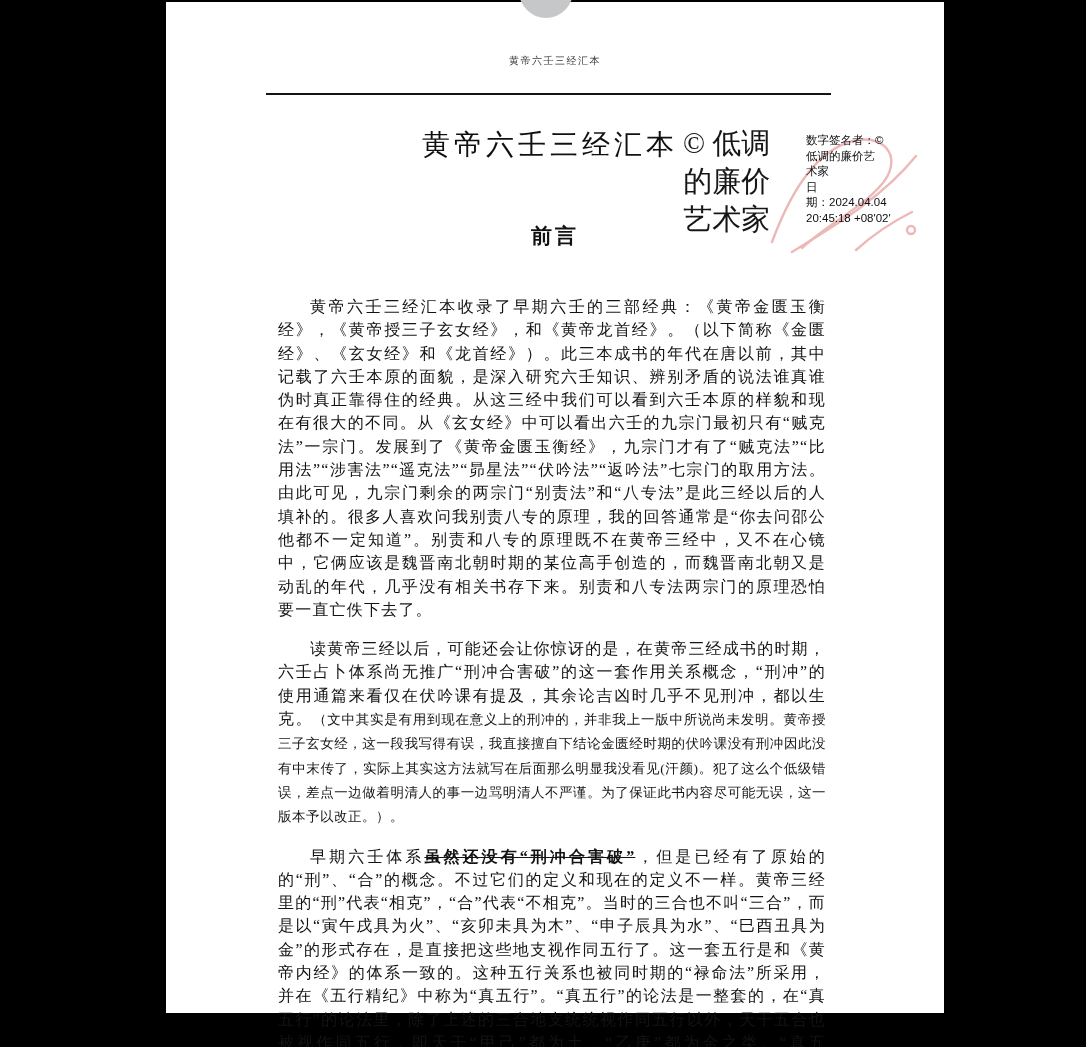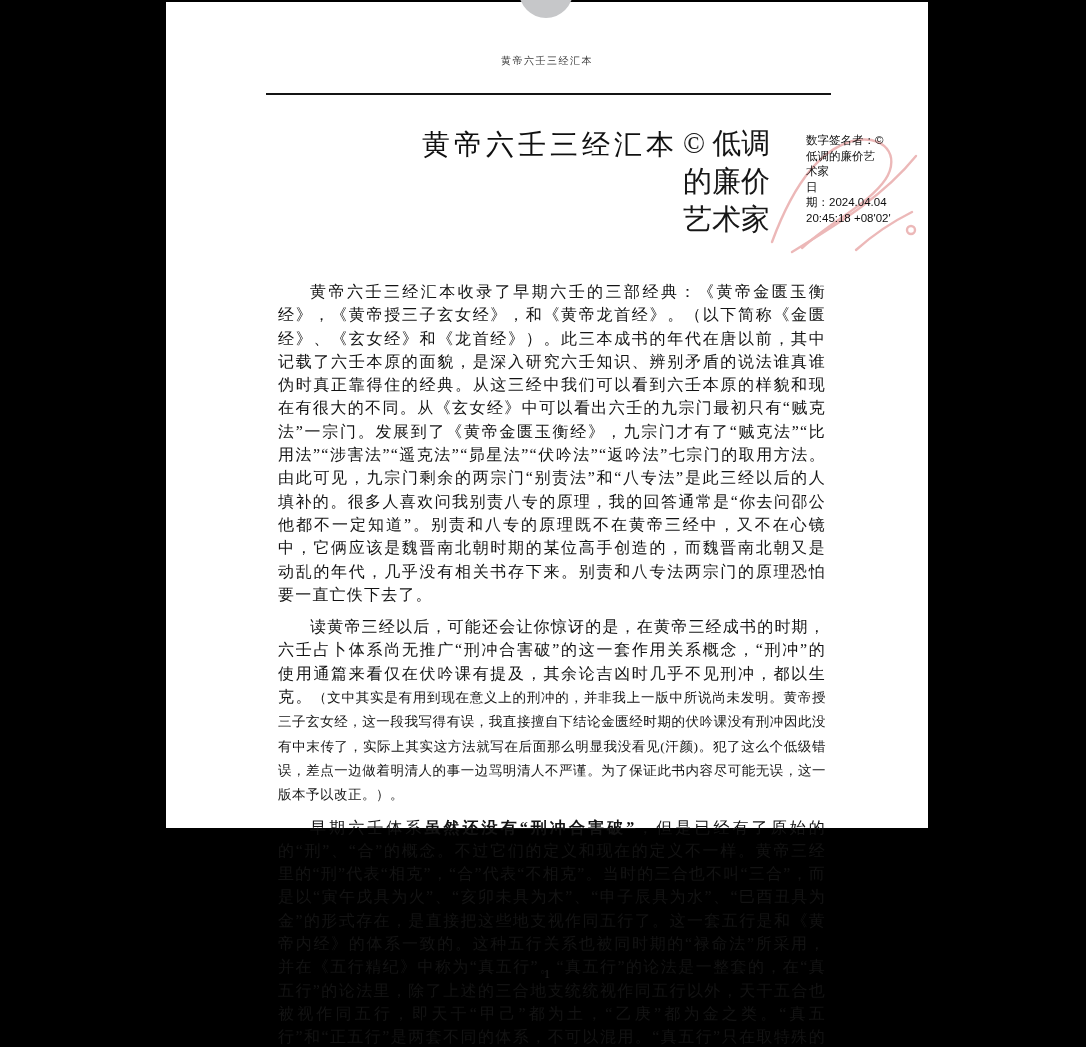--- a/index.html
+++ b/index.html
@@ -3,59 +3,60 @@
 <meta charset="utf-8">
 <style>
   html,body{margin:0;padding:0;}
   body{
     width:1086px;height:1047px;position:relative;overflow:hidden;
     background:#000;
     font-family:"Liberation Serif","DejaVu Serif",serif;
   }
   .viewer{position:absolute;inset:0;}
   .page{
-    position:absolute;left:166px;top:2px;width:762px;height:826px;
+    position:absolute;left:166px;top:2px;width:762px;height:1011px;
     background:#fff;
+    padding-left:16px;
   }
   .knob{
     position:absolute;left:353px;top:-38px;width:54px;height:54px;
     border-radius:50%;background:#c6c7c9;border:none;padding:0;cursor:pointer;
   }
   .running-header{
     position:absolute;top:52px;left:0;width:100%;text-align:center;
     font-size:10px;color:#3a3a3a;letter-spacing:1.5px;
   }
   .header-rule{
     position:absolute;top:91px;left:100px;width:565px;height:2px;background:#141414;
   }
   .doc-title{
     position:absolute;left:256px;top:124px;margin:0;
     font-size:28px;font-weight:normal;letter-spacing:4px;color:#101010;white-space:nowrap;
   }
   .stamp{
     position:absolute;left:517px;top:122px;
-    font-size:29px;line-height:38px;color:#161616;white-space:nowrap;
+    font-size:29px;line-height:38px;color:#161616;white-space:nowrap;text-align:center;
   }
   .flourish{
     position:absolute;left:598px;top:128px;width:162px;height:128px;
   }
   .sig-details{
     position:absolute;left:612px;top:131px;
     font-family:"Liberation Sans","DejaVu Sans",sans-serif;
     font-size:11.5px;line-height:15.5px;color:#0d0d0d;white-space:nowrap;margin-left:28px;
   }
   .section-heading{
     position:absolute;top:220px;left:0;width:100%;margin:0;text-align:center;
     font-size:21px;font-weight:bold;letter-spacing:3px;color:#111;
   }
   .doc-body{
     position:absolute;left:112px;top:277px;width:548px;
   }
   .para{
-    margin:1px 0 9px 0;
+    margin:16px 0 9px 0;
     font-size:16px;line-height:23.3px;letter-spacing:1.2px;
     text-align:justify;text-indent:2em;color:#131313;
   }
   .seg-normal{}
   .seg-small{font-size:13.5px;letter-spacing:0.5px;}
   .seg-strike{text-decoration:line-through;font-weight:bold;}
   .page-number{
     position:absolute;top:965px;left:0;width:100%;text-align:center;
     font-size:12px;color:#222;
   }
@@ -91,20 +92,21 @@
 
     <div class="sig-details">
       <div>数字签名者：©</div>
       <div>低调的廉价艺</div>
       <div>术家</div>
       <div>日</div>
       <div>期：2024.04.04</div>
       <div>20:45:18 +08'02'</div>
     </div>
 
+    <h2 class="section-heading">前言</h2>
 
     <div class="doc-body">
         <p class="para"><span class="seg-normal">黄帝六壬三经汇本收录了早期六壬的三部经典：《黄帝金匮玉衡经》，《黄帝授三子玄女经》，和《黄帝龙首经》。（以下简称《金匮经》、《玄女经》和《龙首经》）。此三本成书的年代在唐以前，其中记载了六壬本原的面貌，是深入研究六壬知识、辨别矛盾的说法谁真谁伪时真正靠得住的经典。从这三经中我们可以看到六壬本原的样貌和现在有很大的不同。从《玄女经》中可以看出六壬的九宗门最初只有“贼克法”一宗门。发展到了《黄帝金匮玉衡经》，九宗门才有了“贼克法”“比用法”“涉害法”“遥克法”“昴星法”“伏吟法”“返吟法”七宗门的取用方法。由此可见，九宗门剩余的两宗门“别责法”和“八专法”是此三经以后的人填补的。很多人喜欢问我别责八专的原理，我的回答通常是“你去问邵公他都不一定知道”。别责和八专的原理既不在黄帝三经中，又不在心镜中，它俩应该是魏晋南北朝时期的某位高手创造的，而魏晋南北朝又是动乱的年代，几乎没有相关书存下来。别责和八专法两宗门的原理恐怕要一直亡佚下去了。</span></p>
         <p class="para"><span class="seg-normal">读黄帝三经以后，可能还会让你惊讶的是，在黄帝三经成书的时期，六壬占卜体系尚无推广“刑冲合害破”的这一套作用关系概念，“刑冲”的使用通篇来看仅在伏吟课有提及，其余论吉凶时几乎不见刑冲，都以生克。</span><span class="seg-small">（文中其实是有用到现在意义上的刑冲的，并非我上一版中所说尚未发明。黄帝授三子玄女经，这一段我写得有误，我直接擅自下结论金匮经时期的伏吟课没有刑冲因此没有中末传了，实际上其实这方法就写在后面那么明显我没看见(汗颜)。犯了这么个低级错误，差点一边做着明清人的事一边骂明清人不严谨。为了保证此书内容尽可能无误，这一版本予以改正。）。</span></p>
         <p class="para"><span class="seg-normal">早期六壬体系</span><span class="seg-strike">虽然还没有“刑冲合害破”</span><span class="seg-normal">，但是已经有了原始的的“刑”、“合”的概念。不过它们的定义和现在的定义不一样。黄帝三经里的“刑”代表“相克”，“合”代表“不相克”。当时的三合也不叫“三合”，而是以“寅午戌具为火”、“亥卯未具为木”、“申子辰具为水”、“巳酉丑具为金”的形式存在，是直接把这些地支视作同五行了。这一套五行是和《黄帝内经》的体系一致的。这种五行关系也被同时期的“禄命法”所采用，并在《五行精纪》中称为“真五行”。“真五行”的论法是一整套的，在“真五行”的论法里，除了上述的三合地支统统视作同五行以外，天干五合也被视作同五行，即天干“甲己”都为土，“乙庚”都为金之类。“真五行”和“正五行”是两套不同的体系，不可以混用。“真五行”只在取特殊的格局时才论断，其余时候论正五行。“真五行”为什么名为“真五行”，是因为它背后代表的是真天文的五大行星，但是它到底是怎样转化过来的，具体原理尚不知。</span></p>
       </div>
 
     <div class="page-number">1</div>
   </div>
 </div>

